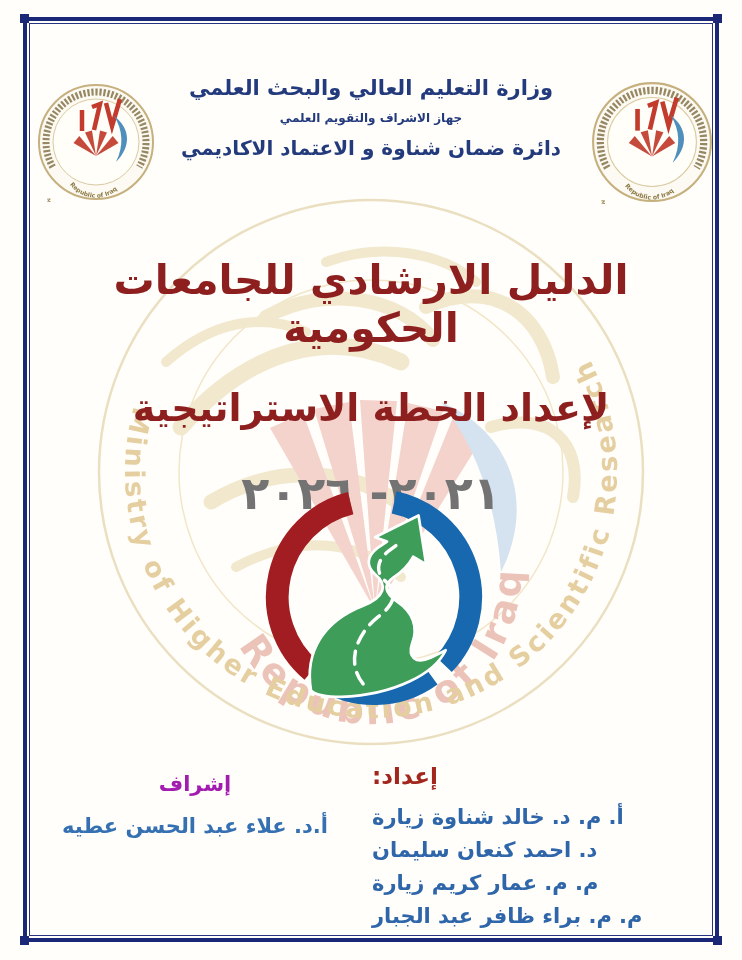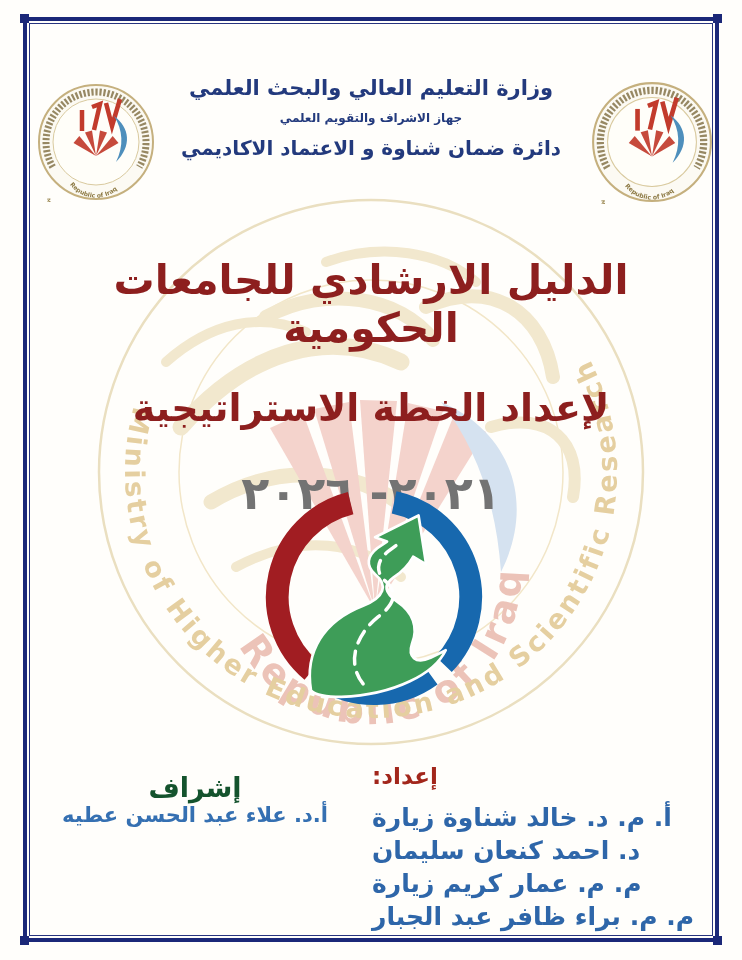--- a/index.html
+++ b/index.html
@@ -29,27 +29,27 @@
   .title-block{position:absolute;left:30px;right:30px;top:240px;z-index:2;
     text-align:center;direction:rtl;color:#8d1f1e;font-weight:bold;margin-top:16px;}
   .title-l1{font-size:41px;letter-spacing:1px;}
   .title-l2{font-size:38px;margin-top:34px;}
   .years{font-size:46px;margin-top:36px;letter-spacing:12px;color:#737373;}
   
   .emblem{position:absolute;left:265px;top:484px;width:218px;height:226px;z-index:2;}
   
   .supervision{position:absolute;left:42px;top:772px;width:306px;z-index:2;
     direction:rtl;text-align:center;font-weight:bold;}
-  .supervision .sup-heading{color:#14532d;font-size:27px;}
+  .supervision .sup-heading{color:#a21caf;font-size:21px;margin-bottom:18px;}
   .supervision .sup-name{color:#3570b2;font-size:21px;margin-bottom:44px;}
   .supervision .sup-role{color:#a2261b;font-size:18px;}
   .preparation{position:absolute;right:40px;top:763px;width:330px;z-index:2;
     direction:rtl;text-align:left;font-weight:bold;}
   .preparation .prep-heading{color:#a2261b;font-size:23px;margin-bottom:12px;}
-  .preparation .prep-name{color:#2e66a9;font-size:25px;line-height:33px;}
+  .preparation .prep-name{color:#2e66a9;font-size:21px;line-height:33px;}
 </style>
 </head>
 <body>
 
 <div class="page">
 
   <svg class="watermark" viewBox="0 0 600 600" aria-hidden="true">
     <circle cx="300" cy="300" r="272" fill="none" stroke="#EADFC0" stroke-width="2.5"></circle>
     <circle cx="300" cy="300" r="192" fill="none" stroke="#F2E6C8" stroke-width="1.5"></circle>
 

